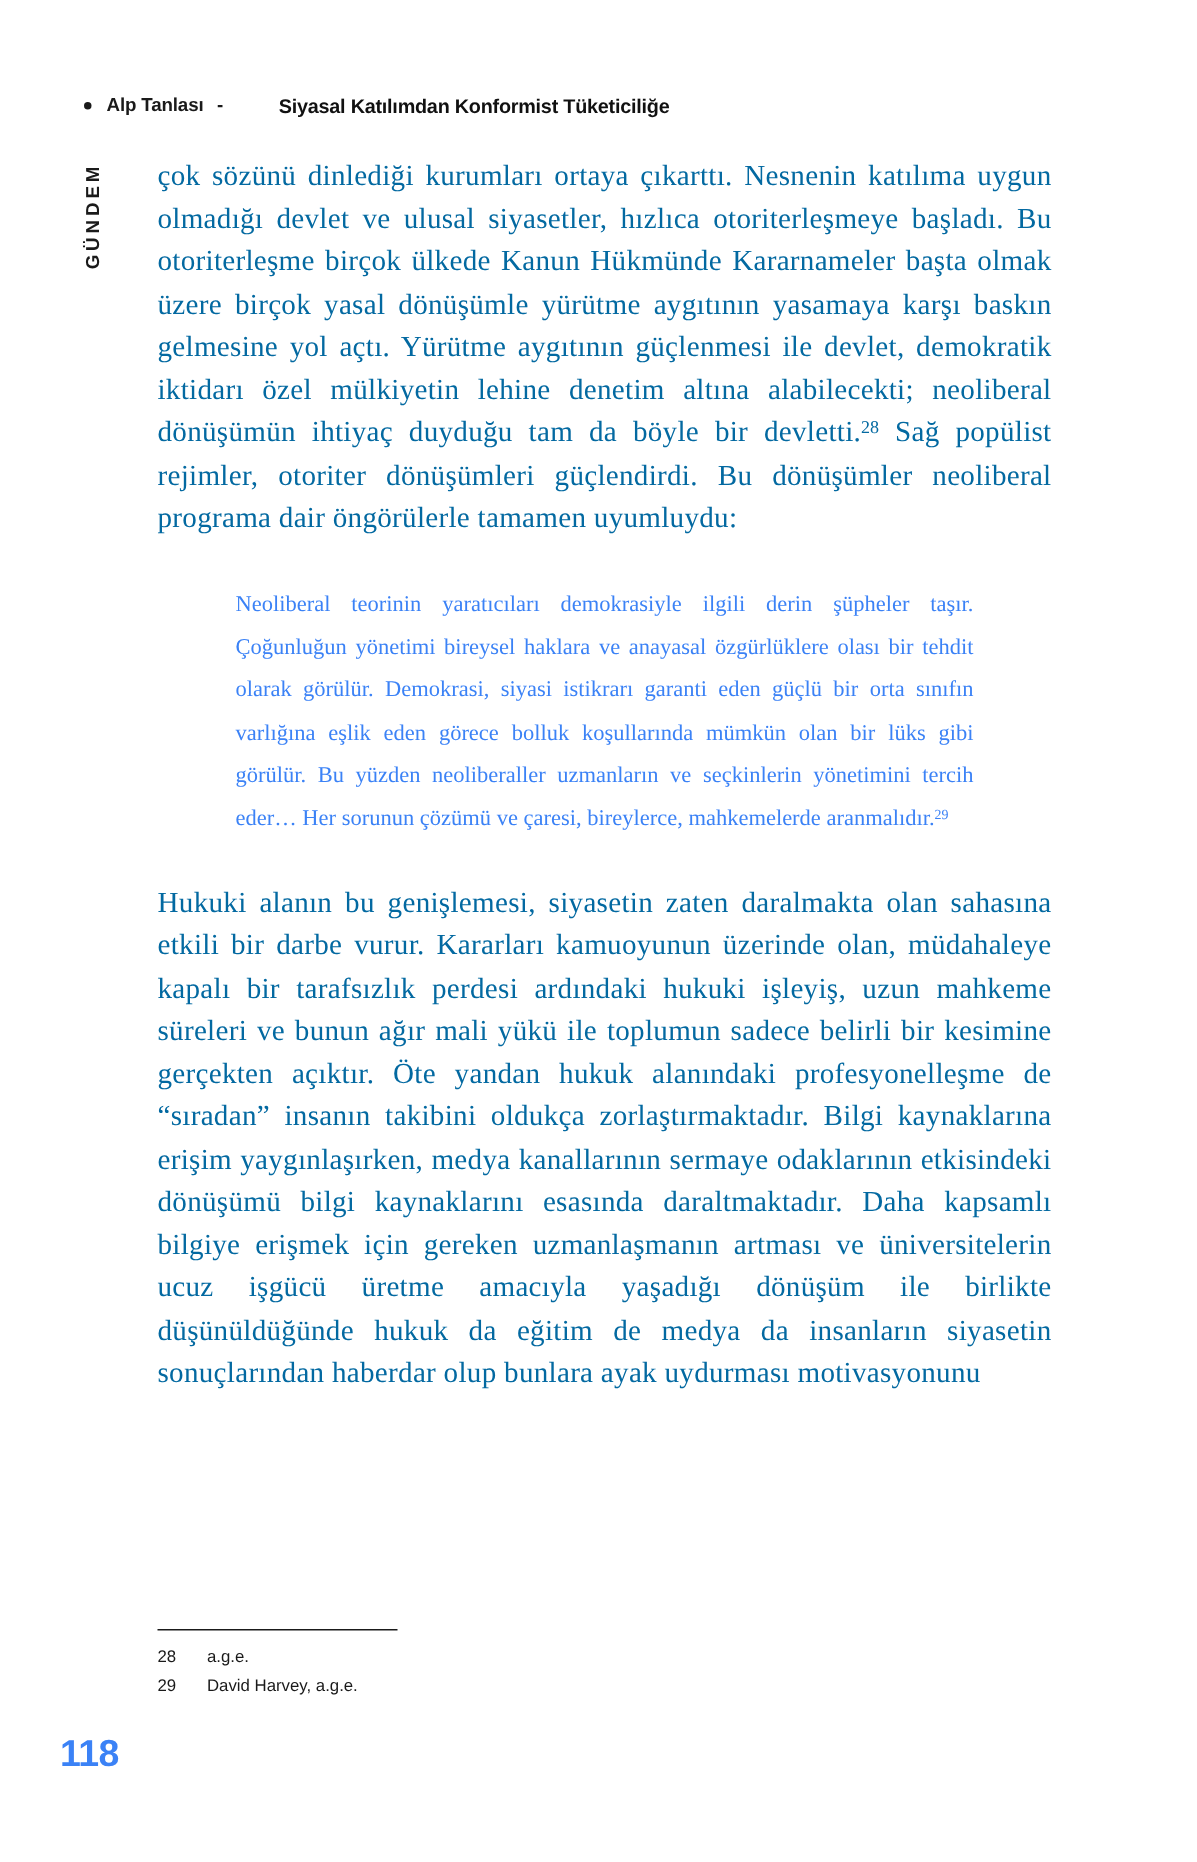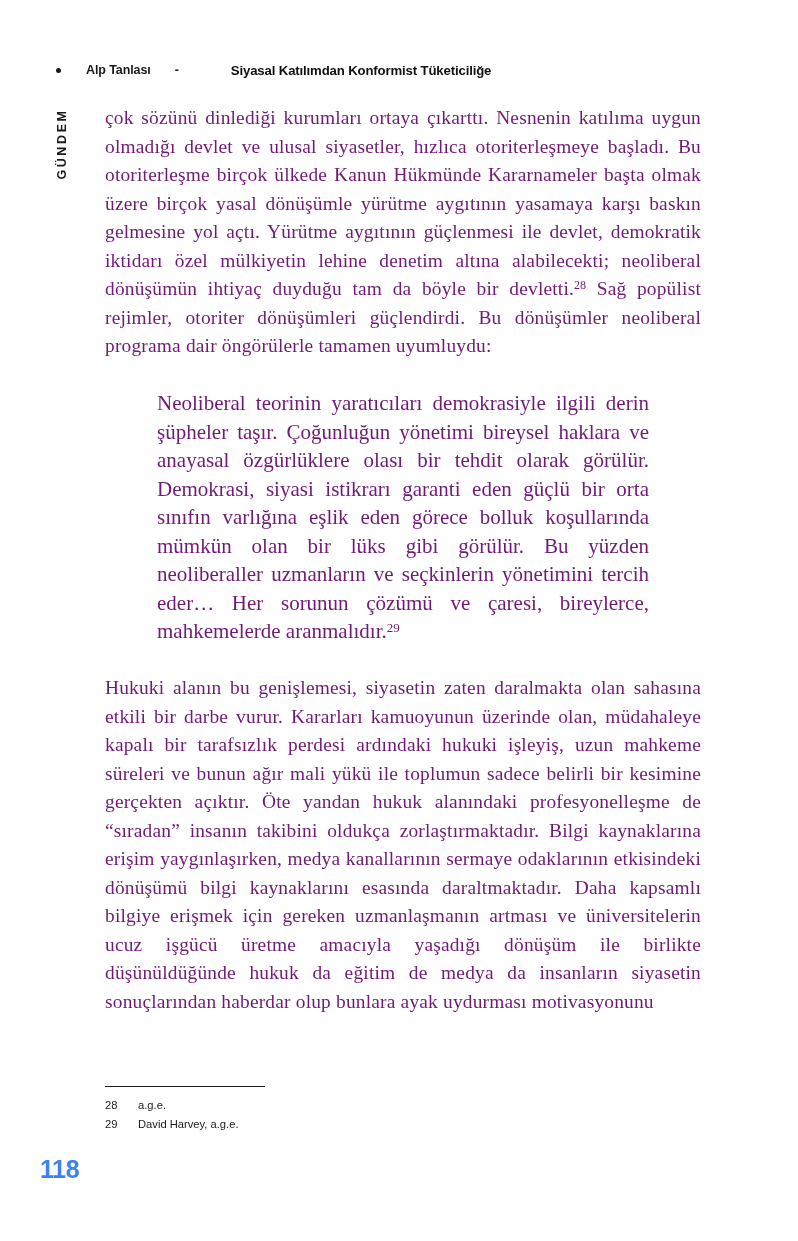--- a/index.html
+++ b/index.html
@@ -27,21 +27,21 @@
 
   
   .running-head {
     position: absolute;
     left: 56px;
     top: 60px;
     width: 660px;
     height: 20px;
     display: flex;
     align-items: center;
-    gap: 23px;
+    gap: 8px;
     font-family: "Liberation Sans", "DejaVu Sans", sans-serif;
   }
   .rh-bullet {
     width: 5px;
     height: 5px;
     border-radius: 50%;
     background: #1a1a1a;
     display: inline-block;
     flex: 0 0 auto;
     margin-right: 2px;
@@ -98,37 +98,37 @@
     width: 596px;
   }
 
   p.body-par {
     margin: 0;
     font-size: 19.4px;
     line-height: 28.5px;
     text-align: justify;
     text-justify: inter-word;
     hyphens: manual;
-    color: #701a75;
+    color: #0369a1;
     letter-spacing: 0.01em;
   }
 
   blockquote.quote {
     margin: 0;
     padding: 0;
     margin-top: 28.5px;
     margin-bottom: 28.5px;
     margin-left: 52px;
     margin-right: 52px;
     width: auto;
-    font-size: 21px;
+    font-size: 15px;
     line-height: 28.5px;
     text-align: justify;
     text-justify: inter-word;
-    color: #701a75;
+    color: #3b82f6;
   }
   blockquote.quote p {
     margin: 0;
   }
 
   sup.fn {
     font-size: 0.62em;
     vertical-align: 0.46em;
     line-height: 0;
     letter-spacing: 0;

